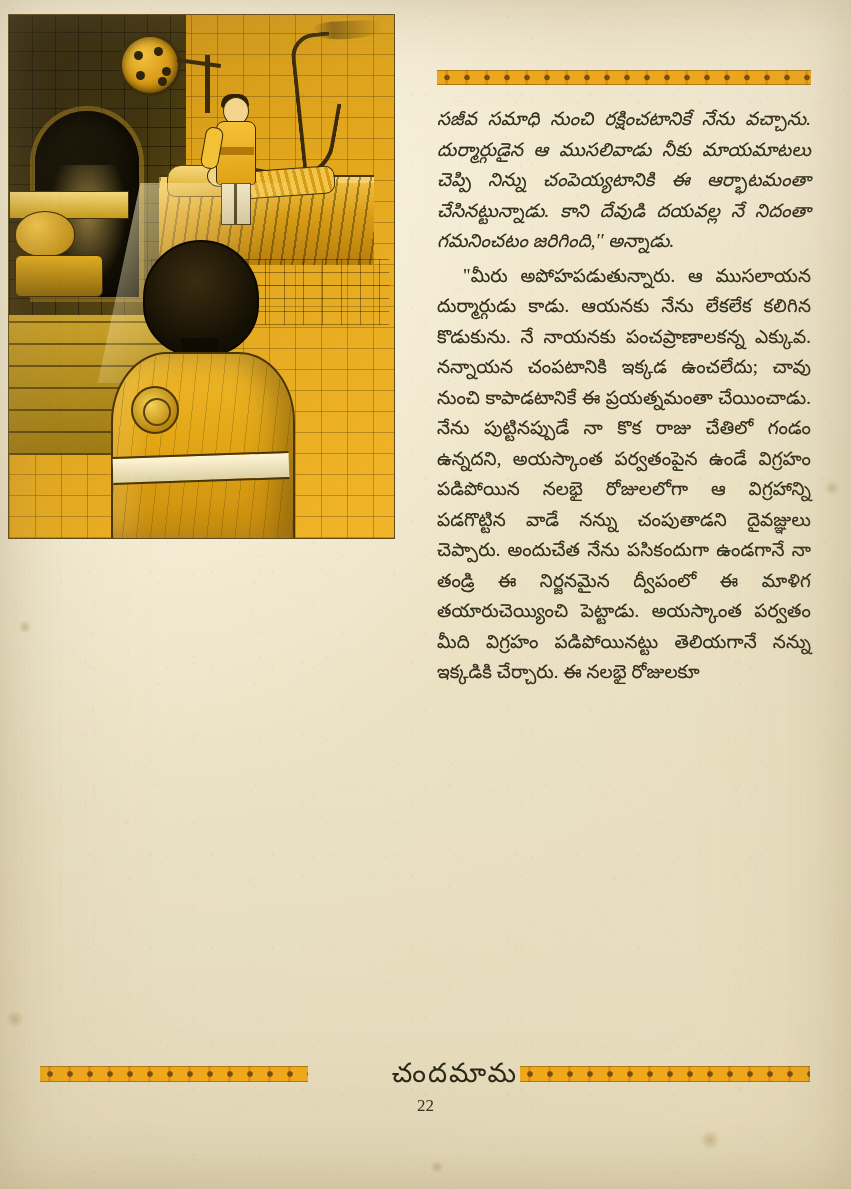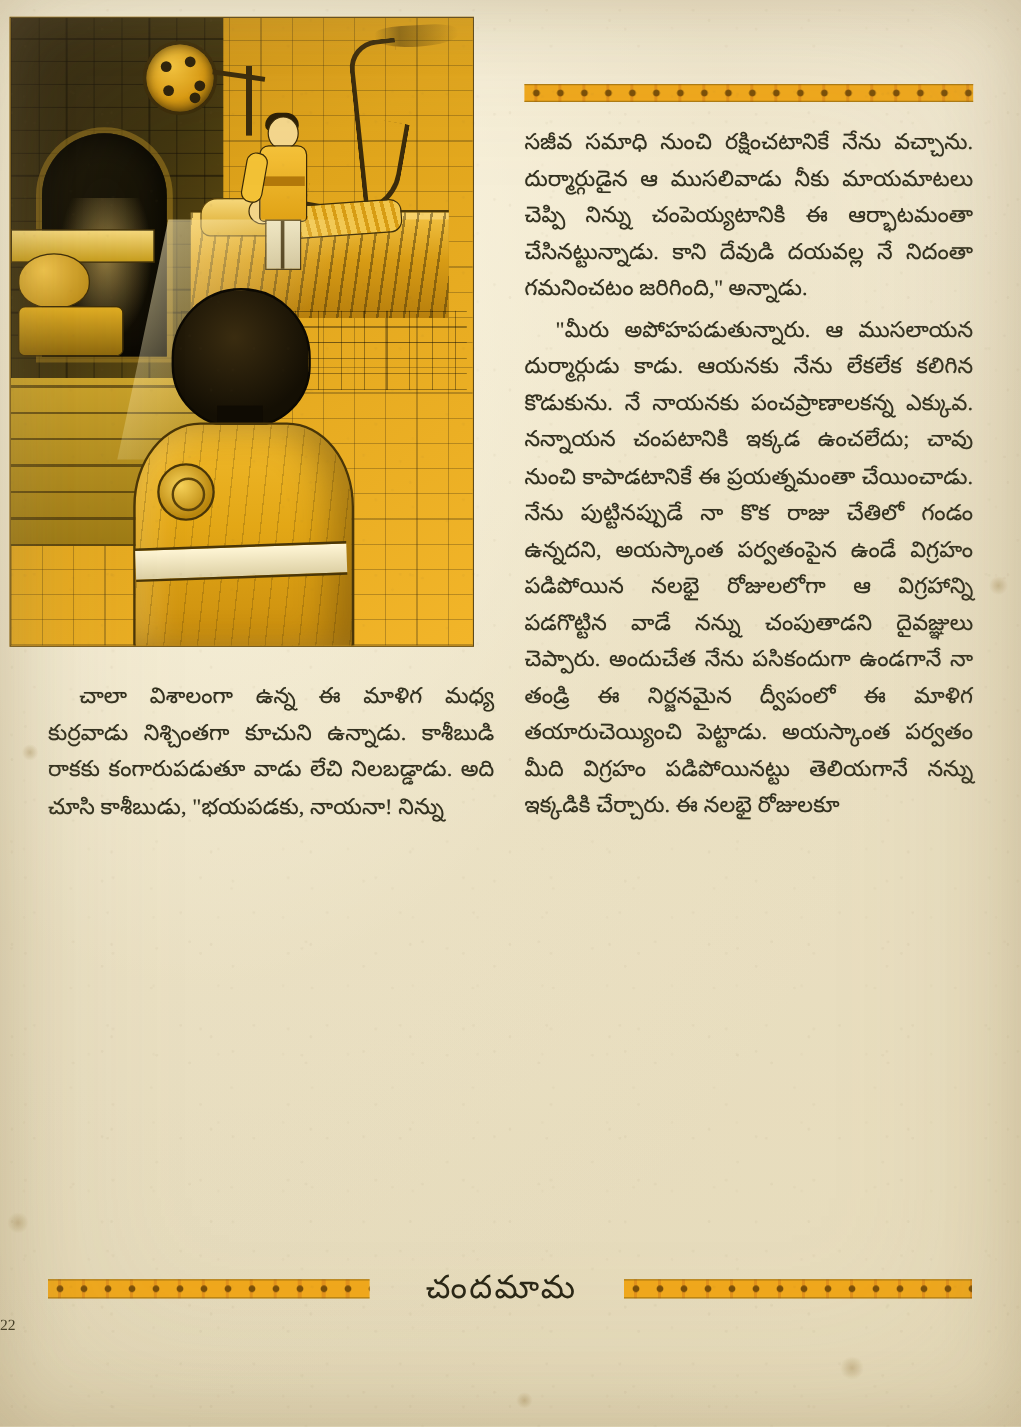--- a/index.html
+++ b/index.html
@@ -311,35 +311,35 @@
   .col-right {
     left: 437px;
     top: 104px;
     width: 374px;
   }
   .col-left-lower {
     left: 40px;
     top: 566px;
     width: 372px;
   }
-  .noindent { text-indent: 0 !important; }
+  .noindent { text-indent: 0 !important; font-style: italic; }
 
   
   .masthead {
     position:absolute; left: 318px; top: 1058px; width: 200px;
-    text-align:center;
+    text-align:right;
     font-size: 27px;
     letter-spacing: 2px;
     color: #2a2716;
     font-family: "Liberation Serif", serif;
   }
   .page-number {
     position:absolute; left:0; right:0; top: 1096px;
-    text-align:left;
-    font-size: 13px;
+    text-align:center;
+    font-size: 17px;
     color: #34301d;
     font-family: "Liberation Serif", serif;
   }
   .spots { position:absolute; inset:0; pointer-events:none; }
   .spot {
     position:absolute; border-radius:50%;
     background: radial-gradient(circle, rgba(150,120,60,0.35), rgba(150,120,60,0) 70%);
   }
 </style>
 </head>
@@ -400,21 +400,20 @@
 <div class="orn orn-top"></div>
 <div class="orn orn-bottom-left"></div>
 <div class="orn orn-bottom-right"></div>
 
 <div class="col col-right">
   <p class="noindent">సజీవ సమాధి నుంచి రక్షించటానికే నేను వచ్చాను. దుర్మార్గుడైన ఆ ముసలివాడు నీకు మాయమాటలు చెప్పి నిన్ను చంపెయ్యటానికి ఈ ఆర్భాటమంతా చేసినట్టున్నాడు. కాని దేవుడి దయవల్ల నే నిదంతా గమనించటం జరిగింది,'' అన్నాడు.</p>
   <p>"మీరు అపోహపడుతున్నారు. ఆ ముసలాయన దుర్మార్గుడు కాడు. ఆయనకు నేను లేకలేక కలిగిన కొడుకును. నే నాయనకు పంచప్రాణాలకన్న ఎక్కువ. నన్నాయన చంపటానికి ఇక్కడ ఉంచలేదు; చావు నుంచి కాపాడటానికే ఈ ప్రయత్నమంతా చేయించాడు. నేను పుట్టినప్పుడే నా కొక రాజు చేతిలో గండం ఉన్నదని, అయస్కాంత పర్వతంపైన ఉండే విగ్రహం పడిపోయిన నలభై రోజులలోగా ఆ విగ్రహాన్ని పడగొట్టిన వాడే నన్ను చంపుతాడని దైవజ్ఞులు చెప్పారు. అందుచేత నేను పసికందుగా ఉండగానే నా తండ్రి ఈ నిర్జనమైన ద్వీపంలో ఈ మాళిగ తయారుచెయ్యించి పెట్టాడు. అయస్కాంత పర్వతం మీది విగ్రహం పడిపోయినట్టు తెలియగానే నన్ను ఇక్కడికి చేర్చారు. ఈ నలభై రోజులకూ</p>
 </div>
 
 <div class="col col-left-lower">
-  <p>చాలా విశాలంగా ఉన్న ఈ మాళిగ మధ్య కుర్రవాడు నిశ్చింతగా కూచుని ఉన్నాడు. కాశీబుడి రాకకు కంగారుపడుతూ వాడు లేచి నిలబడ్డాడు. అది చూసి కాశీబుడు, "భయపడకు, నాయనా! నిన్ను</p>
 </div>
 
 <div class="masthead">చందమామ</div>
 <div class="page-number">22</div>
 
 <div class="spots">
   <div class="spot" style="left:18px; top:620px; width:14px; height:14px;"></div>
   <div class="spot" style="left:6px; top:1010px; width:18px; height:18px;"></div>
   <div class="spot" style="left:824px; top:480px; width:16px; height:16px;"></div>
   <div class="spot" style="left:700px; top:1130px; width:20px; height:20px;"></div>

